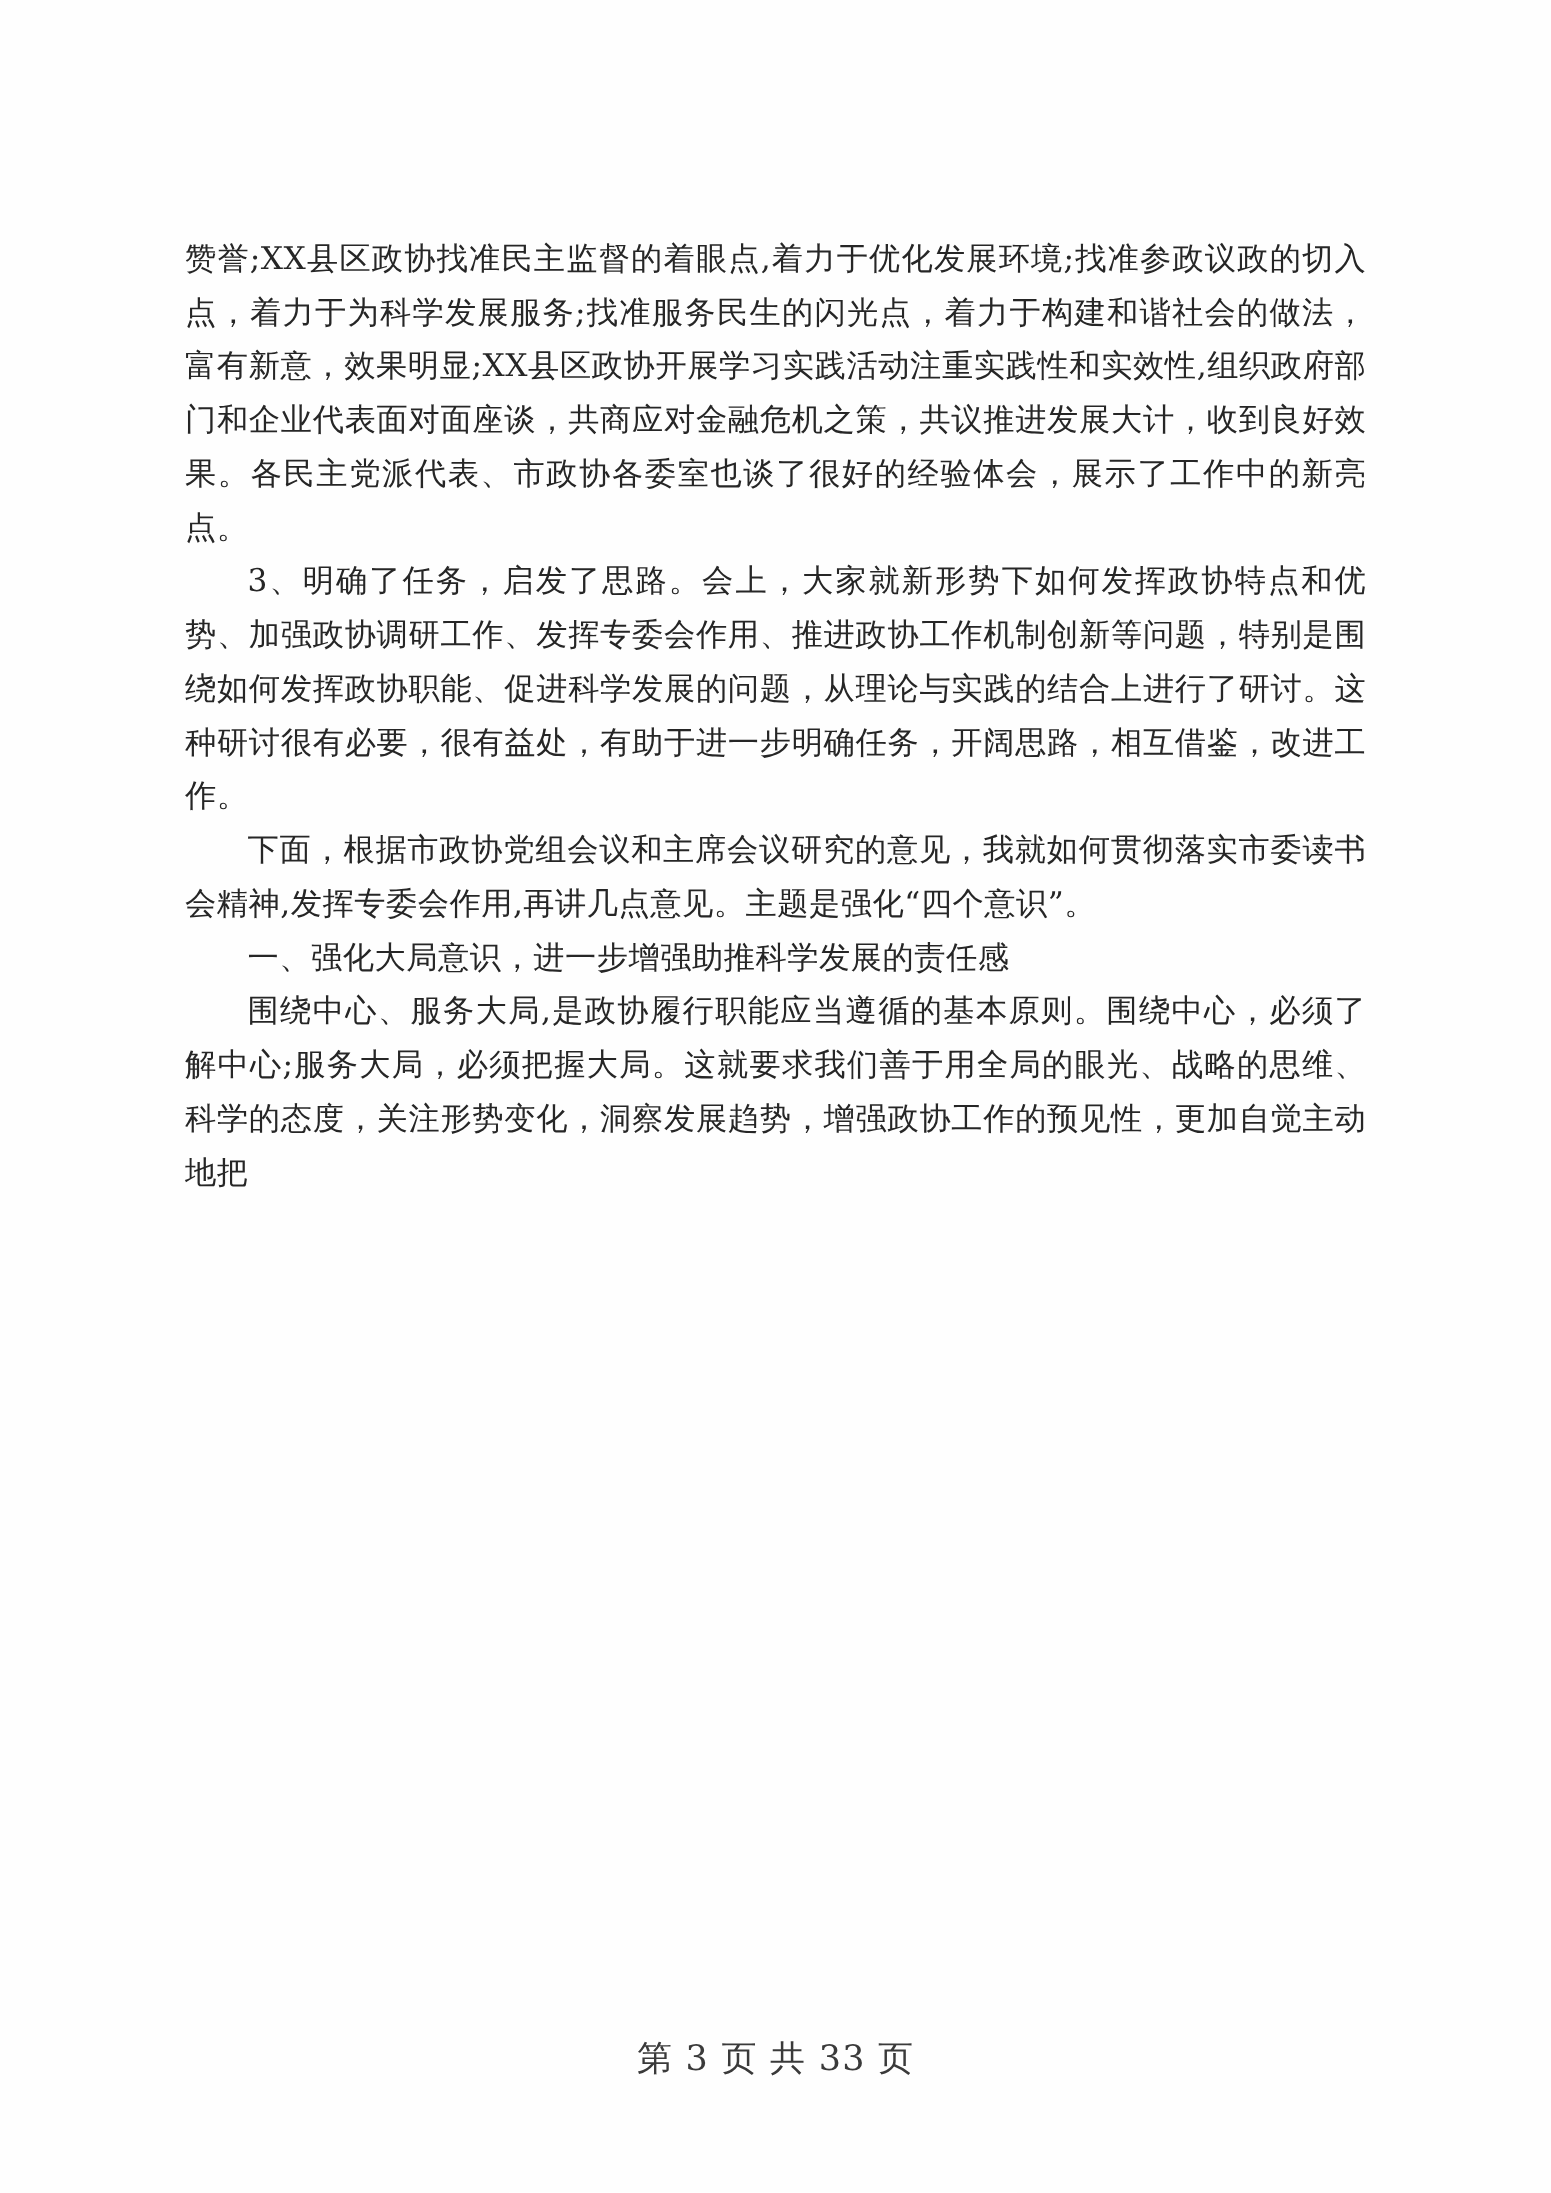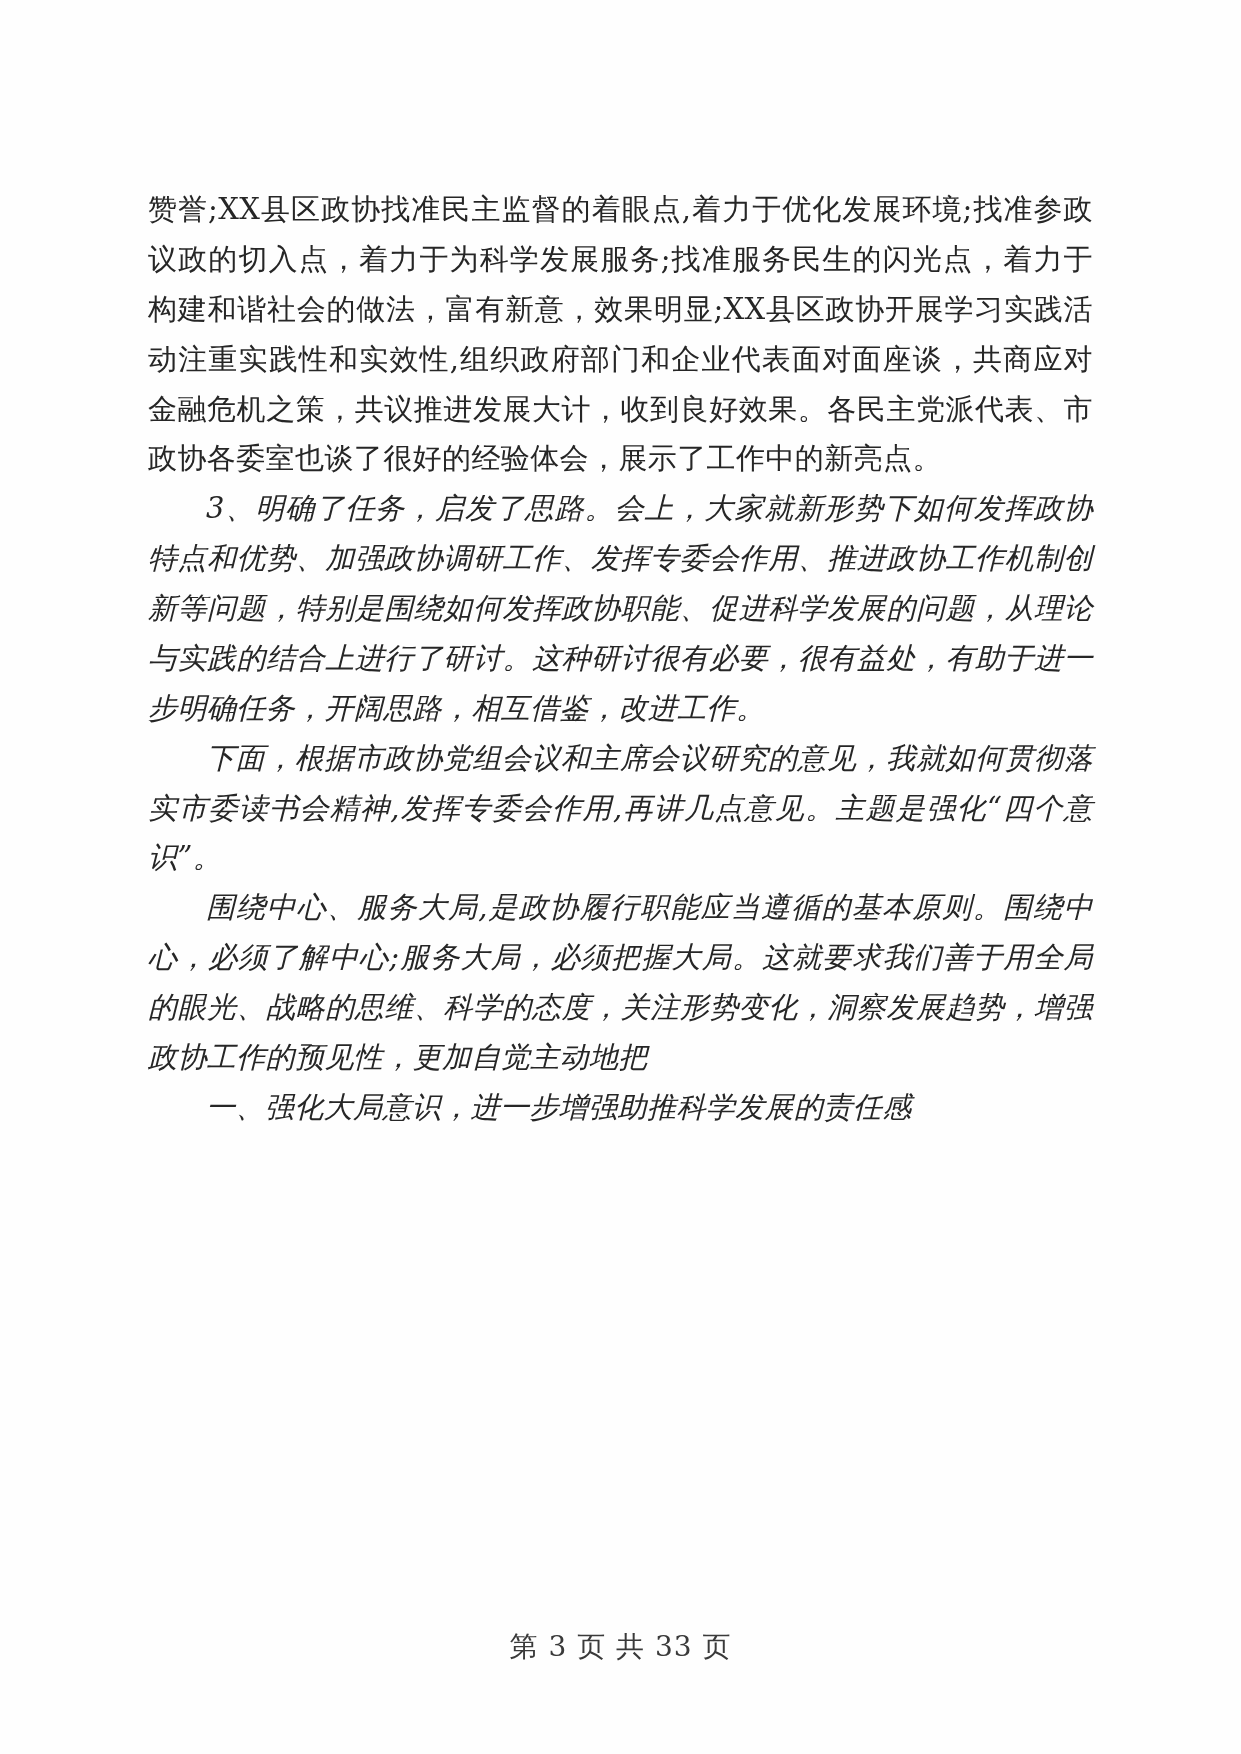--- a/index.html
+++ b/index.html
@@ -19,34 +19,33 @@
     position: absolute;
     left: 0;
     top: 0;
     width: 1241px;
     height: 1754px;
     box-sizing: border-box;
     padding: 185px 148px 0 148px;
     background: #fefefe;
   }
   .doc-body {
-    font-size: 29px;
+    font-size: 25px;
     line-height: 1.72;
     letter-spacing: 0.4px;
     text-align: justify;
     text-justify: inter-ideograph;
     color: #262626;
   }
   .para {
     margin: 0 0 0 0;
     text-indent: 0;
   }
   .para.indent {
     text-indent: 2em;
-    font-style: italic;
   }
   .footer {
     position: absolute;
     left: 0;
     right: 0;
     bottom: 88px;
     text-align: center;
     font-size: 28px;
     color: #3a3a3a;
     letter-spacing: 1px;
@@ -57,19 +56,19 @@
   }
 </style>
 </head>
 <body>
 
 <div class="page">
   <div class="doc-body">
     <p class="para">赞誉;XX县区政协找准民主监督的着眼点,着力于优化发展环境;找准参政议政的切入点，着力于为科学发展服务;找准服务民生的闪光点，着力于构建和谐社会的做法，富有新意，效果明显;XX县区政协开展学习实践活动注重实践性和实效性,组织政府部门和企业代表面对面座谈，共商应对金融危机之策，共议推进发展大计，收到良好效果。各民主党派代表、市政协各委室也谈了很好的经验体会，展示了工作中的新亮点。</p>
     <p class="para indent">3、明确了任务，启发了思路。会上，大家就新形势下如何发挥政协特点和优势、加强政协调研工作、发挥专委会作用、推进政协工作机制创新等问题，特别是围绕如何发挥政协职能、促进科学发展的问题，从理论与实践的结合上进行了研讨。这种研讨很有必要，很有益处，有助于进一步明确任务，开阔思路，相互借鉴，改进工作。</p>
     <p class="para indent">下面，根据市政协党组会议和主席会议研究的意见，我就如何贯彻落实市委读书会精神,发挥专委会作用,再讲几点意见。主题是强化“四个意识”。</p>
+    <p class="para indent">一、强化大局意识，进一步增强助推科学发展的责任感</p>
     <p class="para indent">围绕中心、服务大局,是政协履行职能应当遵循的基本原则。围绕中心，必须了解中心;服务大局，必须把握大局。这就要求我们善于用全局的眼光、战略的思维、科学的态度，关注形势变化，洞察发展趋势，增强政协工作的预见性，更加自觉主动地把</p>
-    <p class="para indent">一、强化大局意识，进一步增强助推科学发展的责任感</p>
   </div>
   <div class="footer">
     <span class="pnum">第 3 页  共 33 页</span>
   </div>
 </div>
 
 </body></html>

